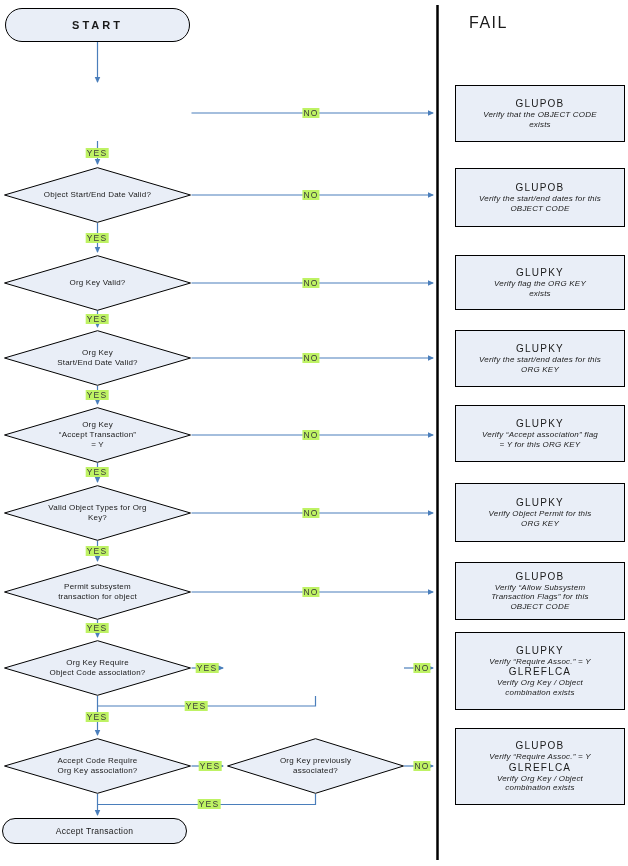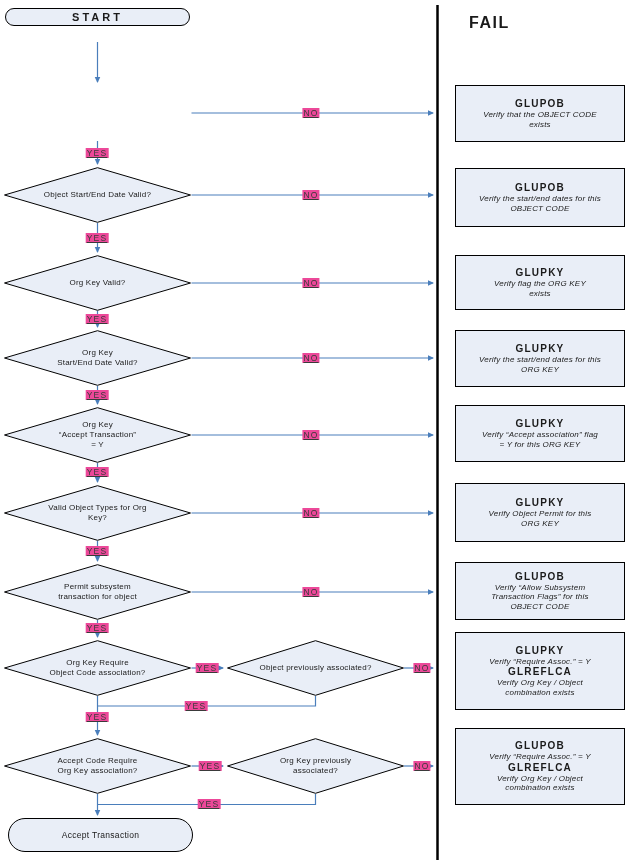--- a/index.html
+++ b/index.html
@@ -10,25 +10,25 @@
     border-radius:17px;display:flex;align-items:center;justify-content:center;text-align:center;}
   .start-text{font-weight:bold;font-size:11px;letter-spacing:3px;}
   .end-text{font-size:8.5px;letter-spacing:.3px;}
   .diamond{position:absolute;}
   .diamond svg{display:block;}
   .diamond .dtext{position:absolute;inset:0;display:flex;align-items:center;justify-content:center;
     text-align:center;font-size:8px;line-height:10px;white-space:pre-line;letter-spacing:.2px;}
   .failbox{position:absolute;box-sizing:border-box;background:#e9eef7;border:1.3px solid #000;
     display:flex;flex-direction:column;align-items:center;justify-content:center;
     text-align:center;padding:2px 4px;}
-  .btitle{font-weight:bold;font-size:10px;letter-spacing:1.2px;line-height:12px;}
+  .btitle{font-weight:normal;font-size:10px;letter-spacing:1.2px;line-height:12px;}
   .btext{font-size:8px;line-height:9.5px;white-space:pre-line;letter-spacing:.2px;font-style:italic;}
-  .lbl{position:absolute;transform:translate(-50%,-50%);background:#ec4899;
-    font-size:8.5px;letter-spacing:1.2px;color:#3a3a3a;line-height:10px;padding:0 1px;text-decoration:underline;}
-  .fail-heading{position:absolute;left:469px;top:14px;font-weight:bold;
+  .lbl{position:absolute;transform:translate(-50%,-50%);background:#bef264;
+    font-size:8.5px;letter-spacing:1.2px;color:#3a3a3a;line-height:10px;padding:0 1px;}
+  .fail-heading{position:absolute;left:469px;top:14px;font-weight:normal;
     font-size:16px;letter-spacing:1.5px;}
 </style>
 </head>
 <body>
 
 <div class="canvas">
 
   <svg class="layer" width="628" height="866" viewBox="0 0 628 866">
     <defs>
       <marker id="arr" markerWidth="8" markerHeight="8" refX="5.5" refY="3" orient="auto" markerUnits="userSpaceOnUse">
@@ -63,21 +63,21 @@
       <path d="M315.5 696 V706 H98"></path>
 
       <line x1="191.5" y1="766" x2="223" y2="766" marker-end="url(#arr)"></line>
       <line x1="404" y1="766" x2="433" y2="766" marker-end="url(#arr)"></line>
       <path d="M315.5 794 V804.5 H98"></path>
     </g>
   </svg>
 
   <div class="fail-heading">FAIL</div>
 
-  <div class="oval" style="left:5px;top:8px;width:185px;height:18px">
+  <div class="oval" style="left:5px;top:8px;width:185px;height:34px">
     <span class="start-text">START</span>
   </div>
 
   <div class="diamond" style="left:4px;top:167px">
     <svg width="187" height="56" viewBox="0 0 187 56">
         <polygon points="0.5,28 93.5,0.7 186.5,28 93.5,55.3" fill="#e9eef7" stroke="#000" stroke-width="1"></polygon>
       </svg>
     <div class="dtext">Object Start/End Date Valid?</div>
   </div>
   <div class="diamond" style="left:4px;top:255px">
@@ -123,35 +123,29 @@
 transaction for object</div>
   </div>
   <div class="diamond" style="left:4px;top:738px">
     <svg width="187" height="56" viewBox="0 0 187 56">
         <polygon points="0.5,28 93.5,0.7 186.5,28 93.5,55.3" fill="#e9eef7" stroke="#000" stroke-width="1"></polygon>
       </svg>
     <div class="dtext">Accept Code Require
 Org Key association?</div>
   </div>
 
-  <div class="diamond" style="left:227px;top:640px">
-    <svg width="177" height="56" viewBox="0 0 177 56">
-        <polygon points="0.5,28 88.5,0.7 176.5,28 88.5,55.3" fill="#e9eef7" stroke="#000" stroke-width="1"></polygon>
-      </svg>
-    <div class="dtext">Object previously associated?</div>
-  </div>
   <div class="diamond" style="left:227px;top:738px">
     <svg width="177" height="56" viewBox="0 0 177 56">
         <polygon points="0.5,28 88.5,0.7 176.5,28 88.5,55.3" fill="#e9eef7" stroke="#000" stroke-width="1"></polygon>
       </svg>
     <div class="dtext">Org Key previously
 associated?</div>
   </div>
 
-  <div class="oval" style="left:8px;top:818px;width:185px;height:34px">
+  <div class="oval" style="left:2px;top:818px;width:185px;height:26px">
     <span class="end-text">Accept Transaction</span>
   </div>
 
   <div class="lbl" style="left:97px;top:153px">YES</div>
   <div class="lbl" style="left:97px;top:238px">YES</div>
   <div class="lbl" style="left:97px;top:319px">YES</div>
   <div class="lbl" style="left:97px;top:395px">YES</div>
   <div class="lbl" style="left:97px;top:472px">YES</div>
   <div class="lbl" style="left:97px;top:551px">YES</div>
   <div class="lbl" style="left:97px;top:628px">YES</div>

